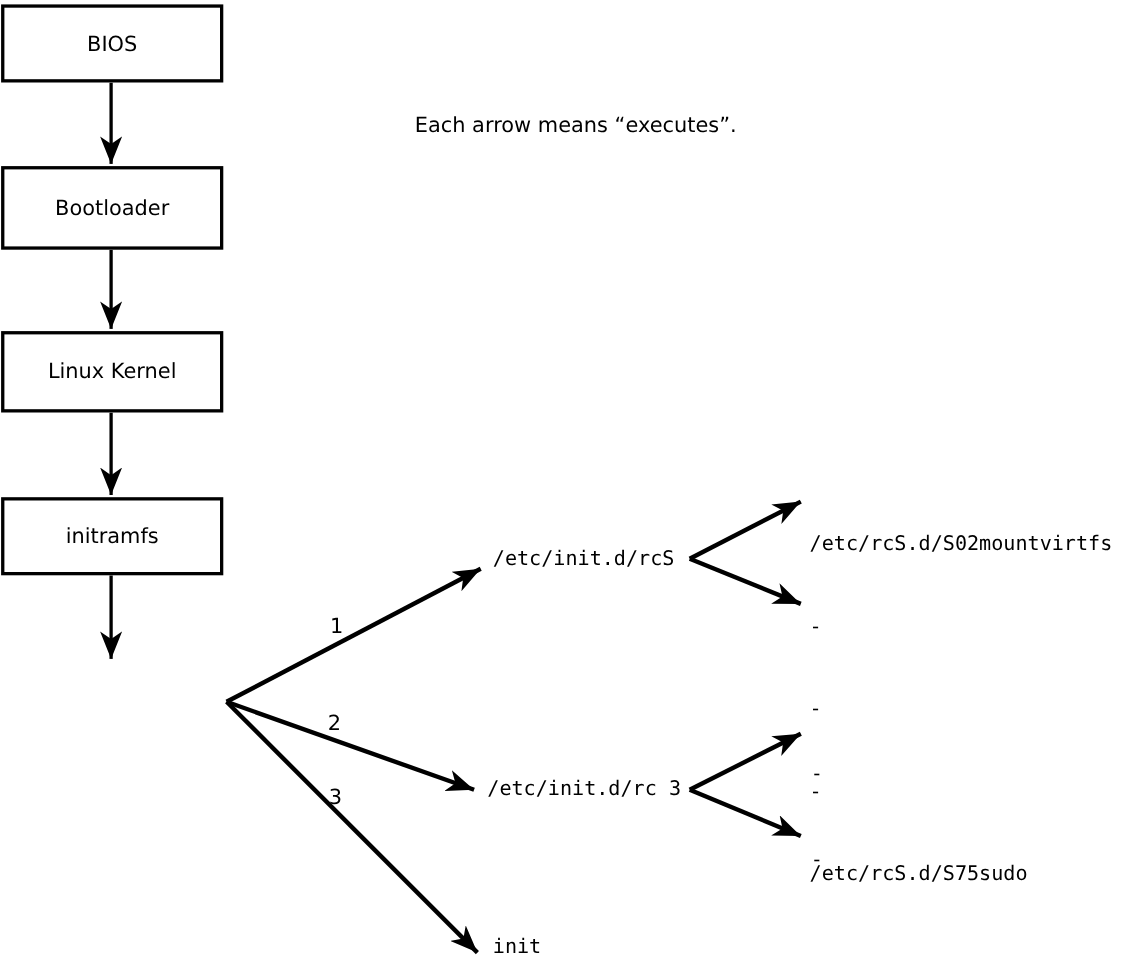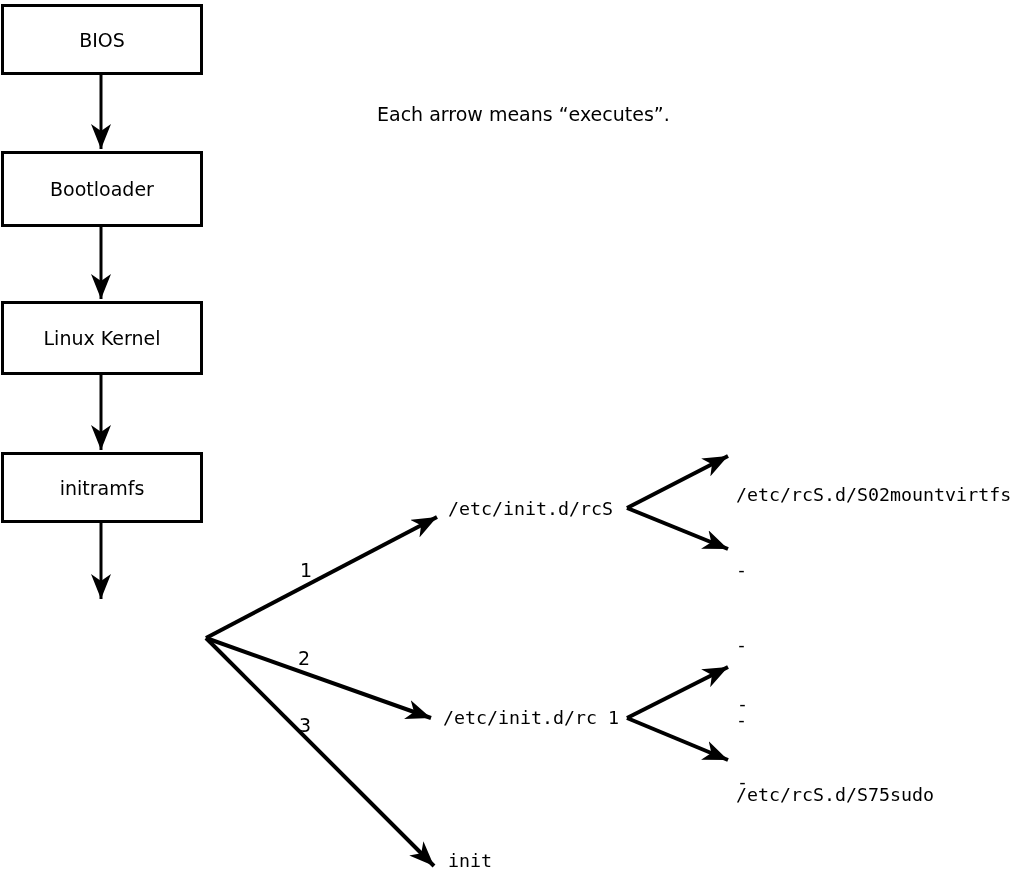--- a/index.html
+++ b/index.html
@@ -97,21 +97,21 @@
     <span class="box-label">initramfs</span>
   </div>
 
   <div class="note" style="left:360px;top:103px">Each arrow means “executes”.</div>
 
   <div class="num" style="left:306px;top:570px">1</div>
   <div class="num" style="left:304px;top:658px">2</div>
   <div class="num" style="left:305px;top:725px">3</div>
 
   <div class="mono" style="left:448px;top:498px">/etc/init.d/rcS</div>
-  <div class="mono" style="left:443px;top:707px">/etc/init.d/rc 1</div>
+  <div class="mono" style="left:443px;top:707px">/etc/init.d/rc 3</div>
   <div class="mono" style="left:448px;top:850px">init</div>
 
   <div class="mono col" style="left:736px;top:432px">
     <div>/etc/rcS.d/S02mountvirtfs</div>
     <div>-</div>
     <div>-</div>
     <div>-</div>
     <div>/etc/rcS.d/S75sudo</div>
   </div>
 

